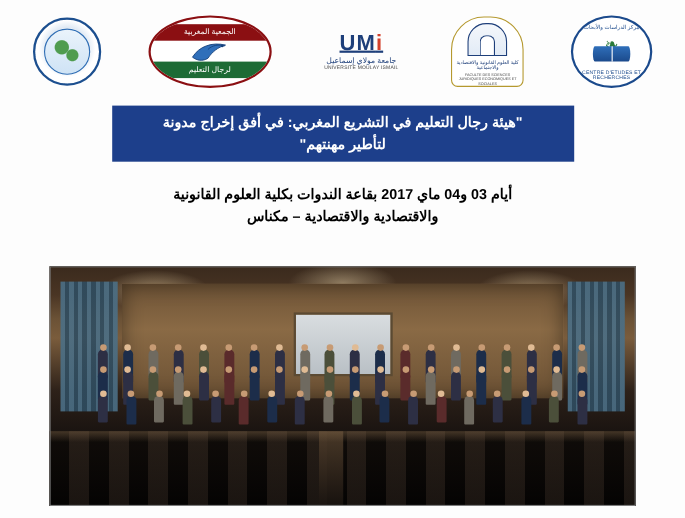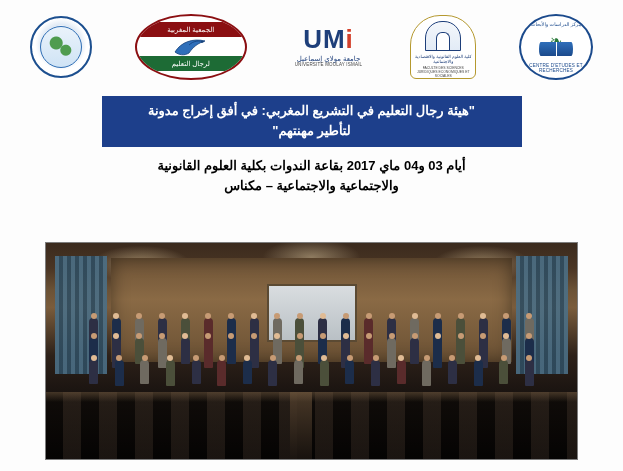--- a/index.html
+++ b/index.html
@@ -98,24 +98,25 @@
     transform: translateX(-50%);
   }
 
   
   .logo-umi {
     width: 78px;
     text-align: center;
     line-height: 1.05;
   }
   .logo-umi .umi-mark {
-    font-size: 26px;
+    font-size: 20px;
     font-weight: bold;
     color: #1e3f7a;
     letter-spacing: 1px;
+    text-decoration: underline;
   }
   .logo-umi .umi-mark .dot {
     color: #d3412c;
   }
   .logo-umi .umi-ar {
     font-size: 7px;
     color: #1e3f7a;
     margin-top: 2px;
     direction: rtl;
   }
@@ -248,21 +249,21 @@
     box-sizing: border-box;
   }
 
   .subtitle {
     text-align: center;
     direction: rtl;
     font-size: 13px;
     font-weight: bold;
     color: #000000;
     line-height: 1.5;
-    margin-top: 9px;
+    margin-top: 20px;
   }
 
   
   .photo-wrap {
     position: absolute;
     left: 45px;
     top: 242px;
     width: 533px;
     height: 218px;
     overflow: hidden;
@@ -429,21 +430,21 @@
   </div>
 
 
   <div class="title-box">
     <div>"هيئة رجال التعليم في التشريع المغربي: في أفق إخراج مدونة</div>
     <div>لتأطير مهنتهم"</div>
   </div>
 
   <div class="subtitle">
     <div>أيام 03 و04 ماي 2017 بقاعة الندوات بكلية العلوم القانونية</div>
-    <div>والاجتماعية والاجتماعية – مكناس</div>
+    <div>والاقتصادية والاقتصادية – مكناس</div>
   </div>
 
   <div class="photo-wrap">
     <div class="photo">
       <div class="wall">
         <div class="screen"></div>
       </div>
       <div class="curtain left"></div>
       <div class="curtain right"></div>
 

